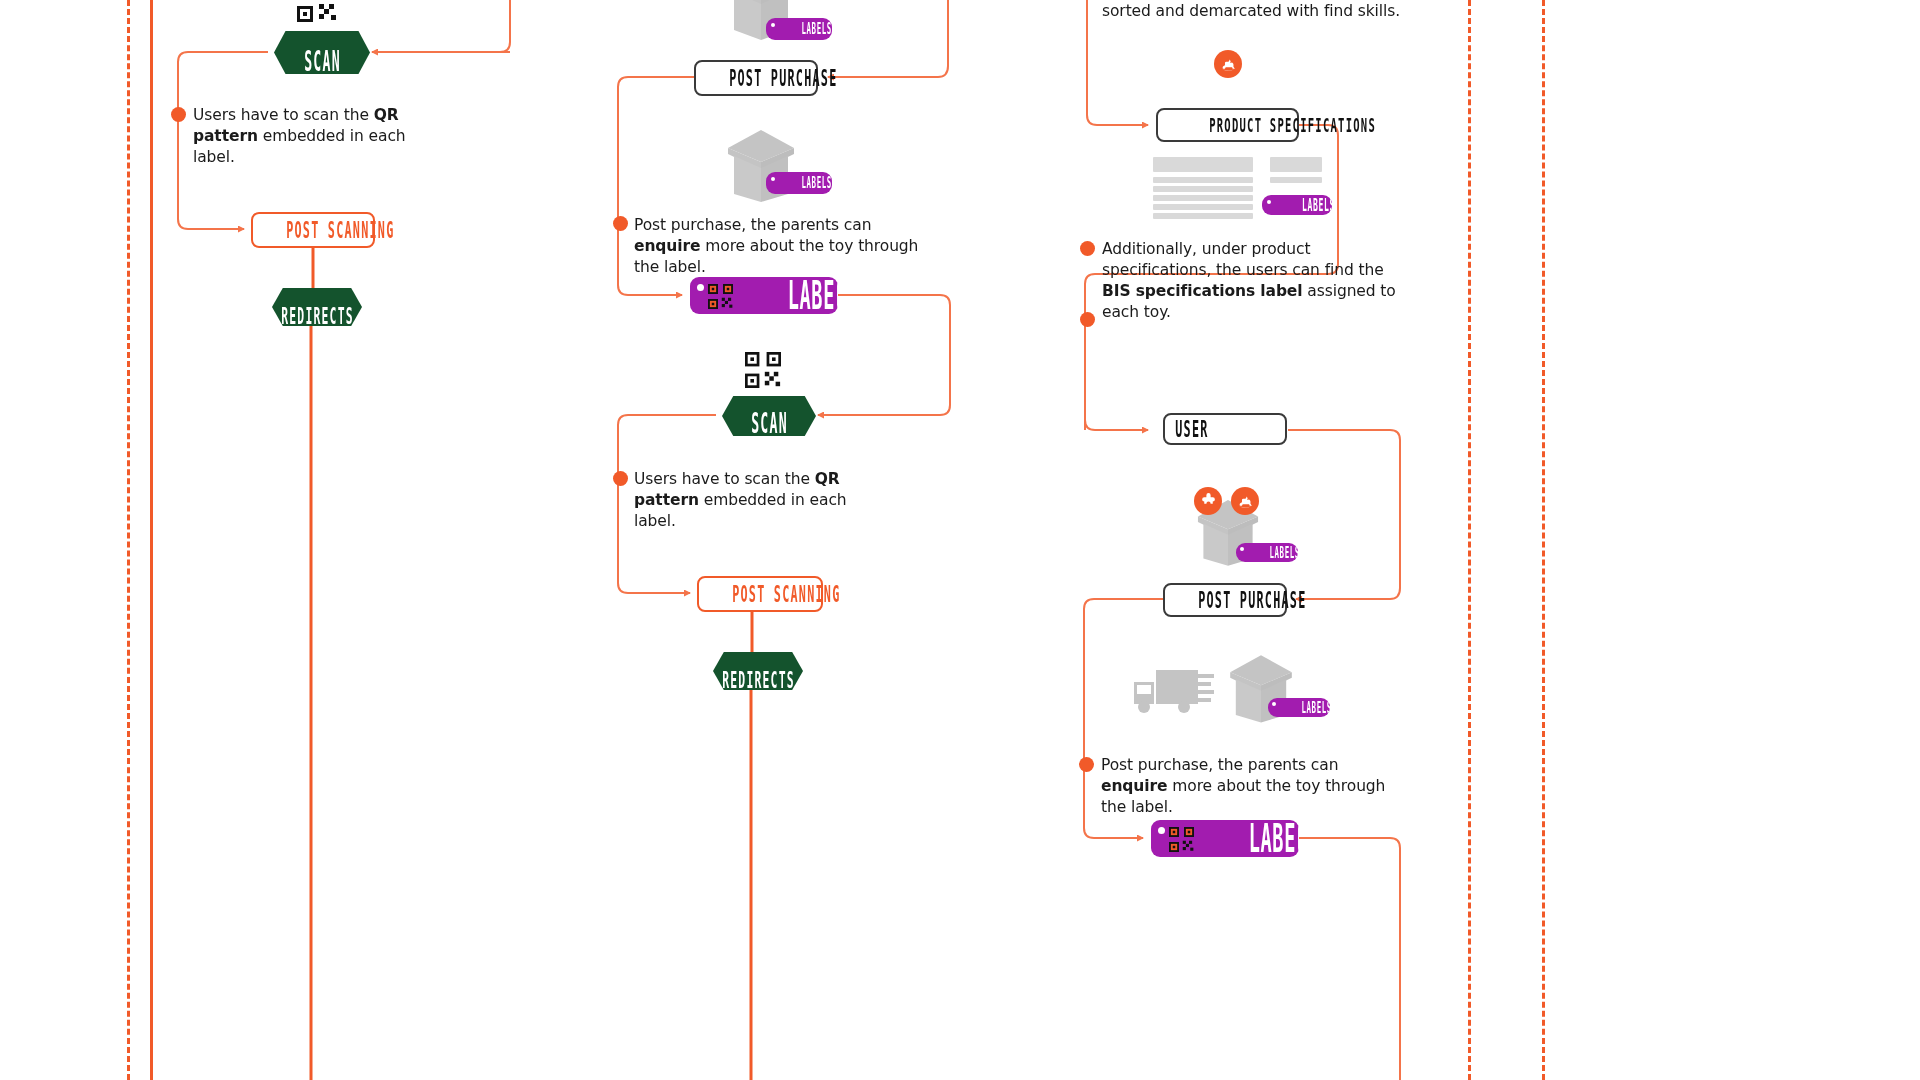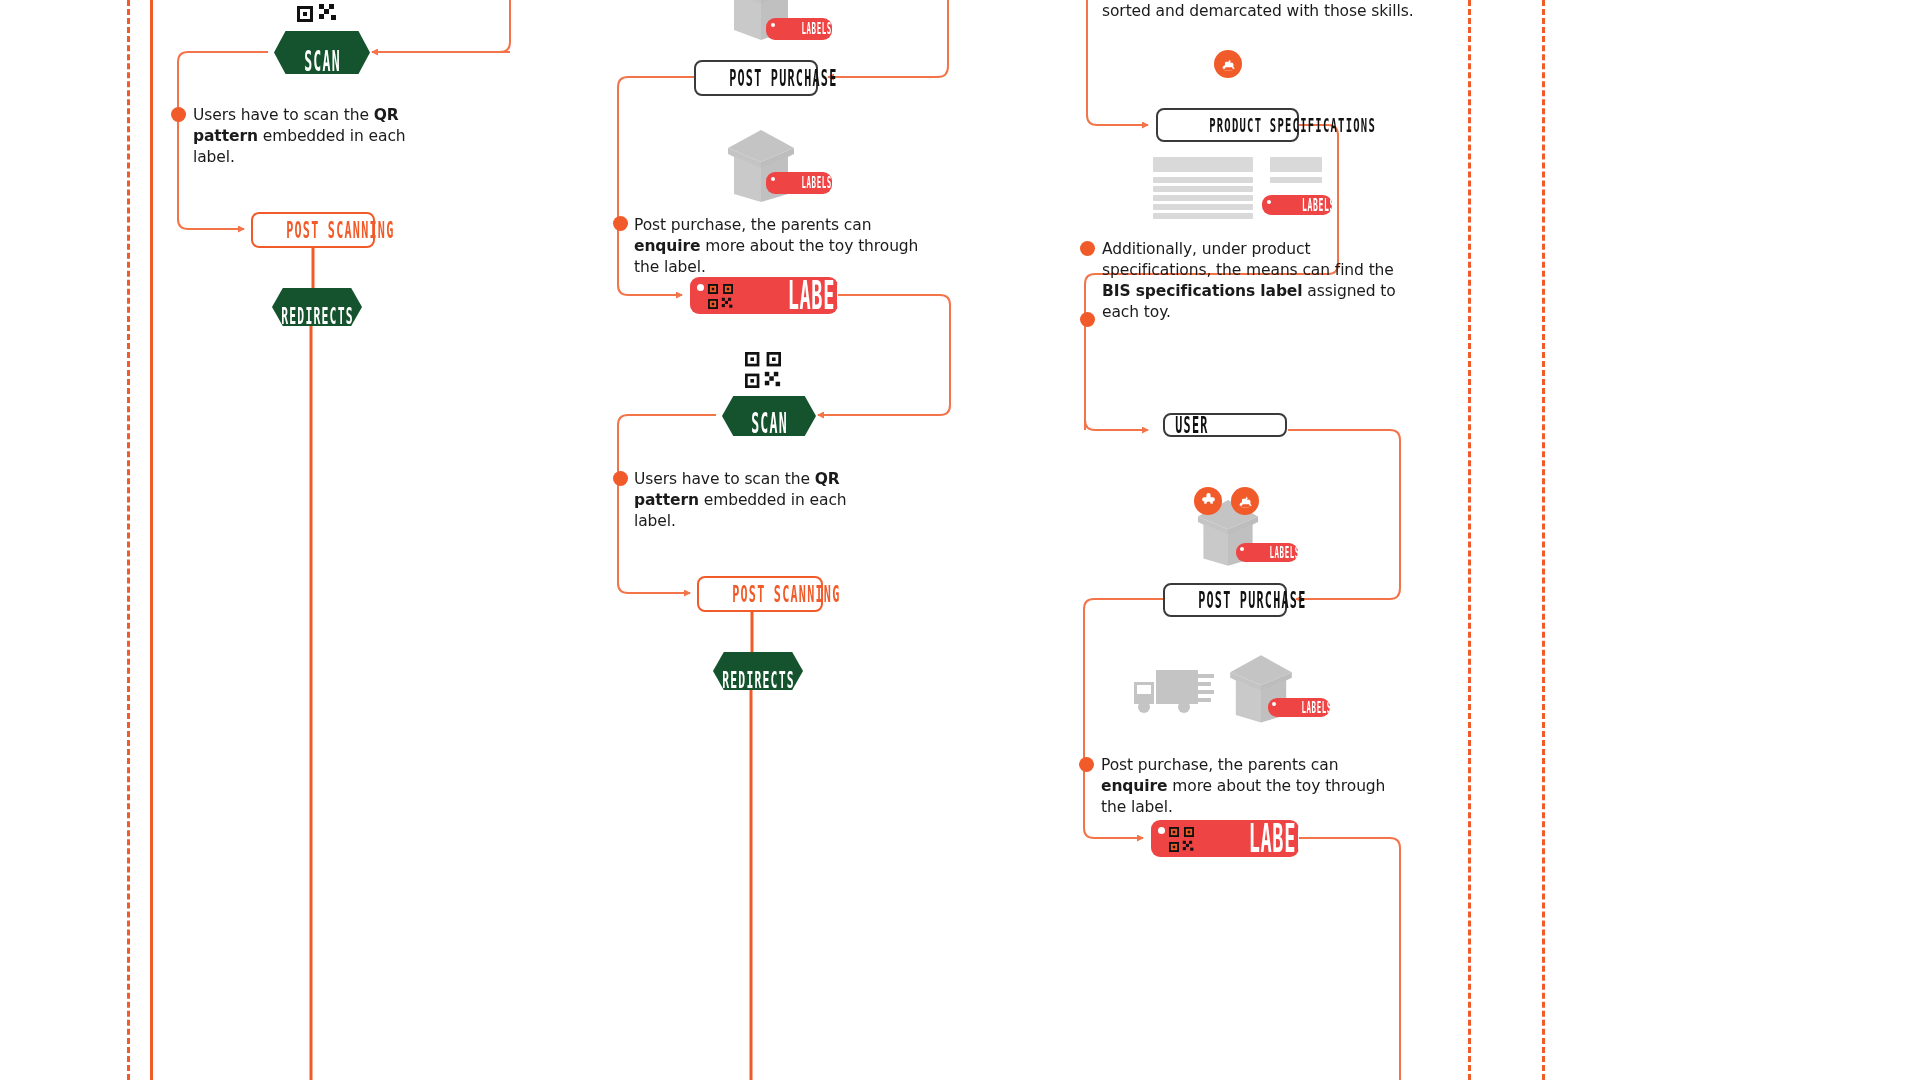--- a/index.html
+++ b/index.html
@@ -100,21 +100,21 @@
     border-radius: 50%;
     background: #f15a29;
   }
 
   
   .qr { position: absolute; }
 
   
   .labeltag {
     position: absolute;
-    background: #ef4444;
+    background: #a21caf;
     border-radius: 9px;
     display: flex;
     align-items: center;
     overflow: hidden;
   }
   .labeltag .punch {
     position: absolute;
     background: #ffffff;
     border-radius: 50%;
   }
@@ -333,21 +333,21 @@
 
   <div class="boxnode orange" style="left:697px; top:576px; width:126px; height:36px;">
     <span class="boxlabel">POST SCANNING</span>
   </div>
 
   <div class="hexnode" style="left:707px; top:652px; width:90px; height:38px;">
     <span class="hexlabel" style="font-size:19px;">REDIRECTS</span>
   </div>
 
   <div class="note" style="left:1102px; top:1px; width:340px;">
-    <span>sorted and demarcated with those skills.</span>
+    <span>sorted and demarcated with find skills.</span>
   </div>
 
   <div class="badge" style="left:1214px; top:50px; width:28px; height:28px;">
     <svg width="17" height="17" viewBox="0 0 24 24" fill="#fff">
       <path d="M4 18 Q3 15 5 14 L7 13 L7 10 Q7 8 9 8 L12 8 L14 5 L15 8 L17 9 Q19 10 19 12 L19 15 L21 18 L18 18 L17 16 L8 16 L7 18 Z"></path>
       <circle cx="15.5" cy="9" r="0.9" fill="#f15a29"></circle>
       <path d="M3 19 Q11 22 21 19 Q12 21 3 19 Z"></path>
     </svg>
   </div>
 
@@ -365,26 +365,26 @@
     <div class="docbar" style="left:117px; top:0; width:52px; height:15px;"></div>
     <div class="docbar" style="left:117px; top:20px; width:52px; height:6px;"></div>
   </div>
   <div class="labeltag" style="left:1262px; top:195px; width:70px; height:20px;">
     <span class="punch" style="left:5px; top:5px; width:4px; height:4px;"></span>
     <span class="tagtext" style="font-size:13px; margin-left:30px;">LABELS</span>
   </div>
 
   <div class="dot" style="left:1080px; top:241px;"></div>
   <div class="note" style="left:1102px; top:239px; width:300px;">
-    <span>Additionally, under product specifications, the means can find the </span><b>BIS specifications label</b><span> assigned to each toy.</span>
+    <span>Additionally, under product specifications, the users can find the </span><b>BIS specifications label</b><span> assigned to each toy.</span>
   </div>
 
   <div class="dot" style="left:1080px; top:312px;"></div>
 
-  <div class="boxnode dark" style="left:1163px; top:413px; width:124px; height:24px;">
+  <div class="boxnode dark" style="left:1163px; top:413px; width:124px; height:32px;">
     <span class="boxlabel">USER</span>
   </div>
 
   <div class="pkg" style="left:1187px; top:496px;">
     <svg width="82" height="72" viewBox="0 0 90 78">
       <path d="M45 4 L12 22 L45 36 L78 22 Z" fill="#c4c4c4"></path>
       <path d="M12 22 L12 28 L45 44 L45 36 Z" fill="#c4c4c4"></path>
       <path d="M78 22 L78 28 L45 44 L45 36 Z" fill="#bdbdbd"></path>
       <path d="M18 30 L18 68 L45 76 L45 42 Z" fill="#c9c9c9"></path>
       <path d="M72 30 L72 68 L45 76 L45 42 Z" fill="#c0c0c0"></path>

